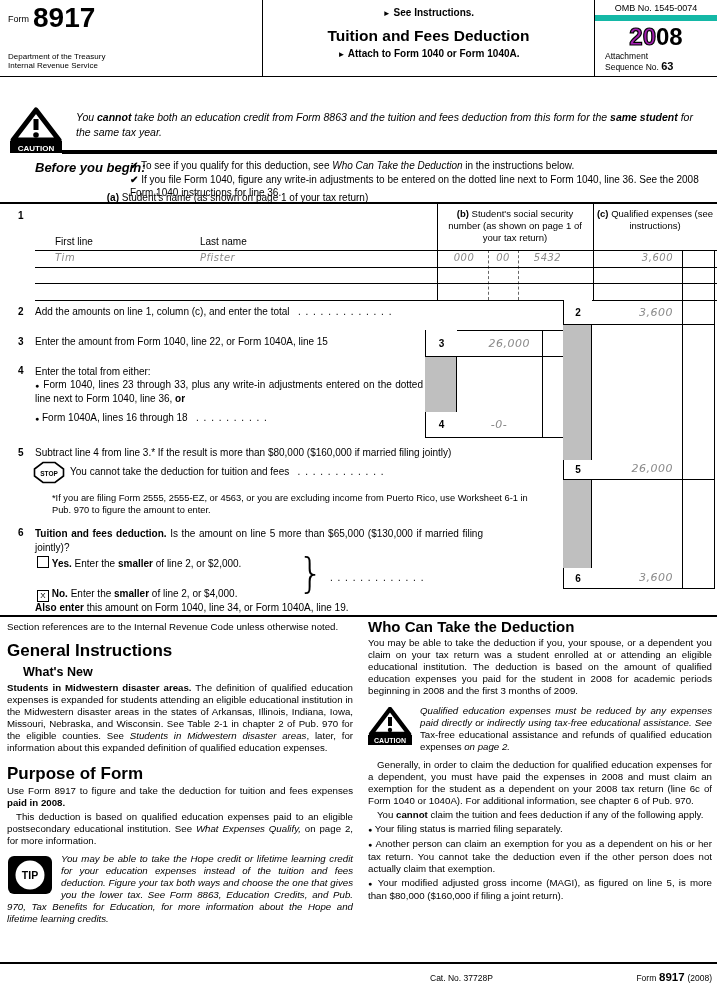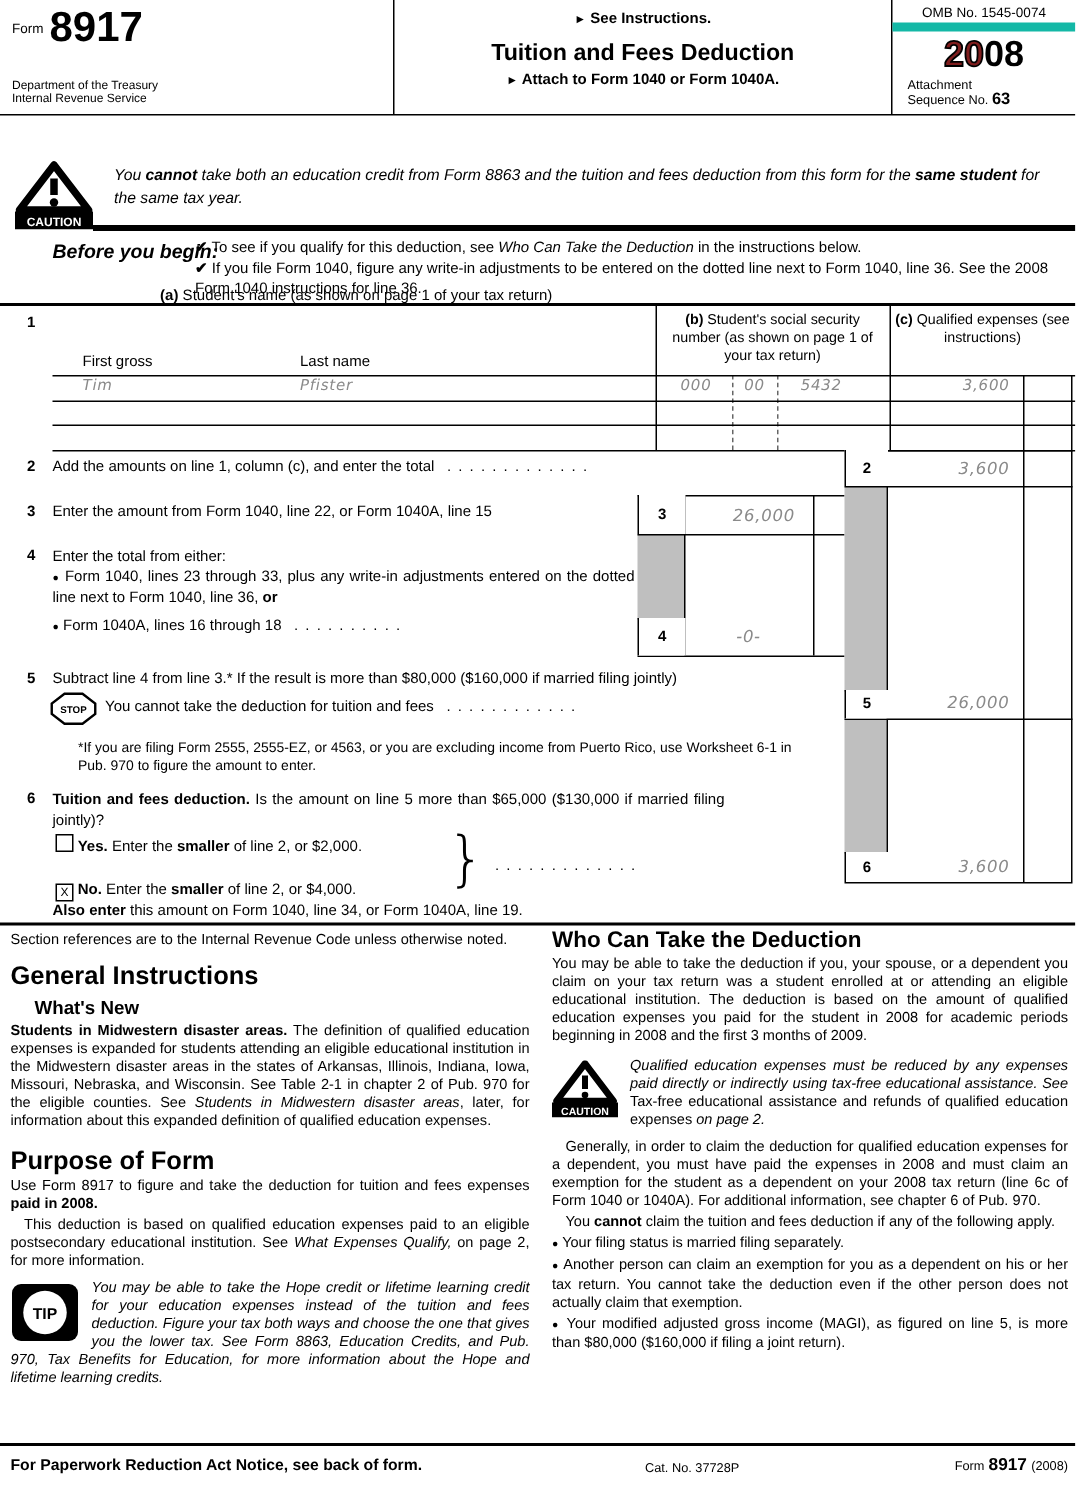--- a/index.html
+++ b/index.html
@@ -12,21 +12,21 @@
   .vline{position:absolute;background:#000;width:1px;}
   .dashv{position:absolute;width:0;border-left:1px dashed #666;}
   .grayfill{position:absolute;background:#bfbfbf;}
   .boxnum{position:absolute;display:flex;align-items:center;justify-content:center;
           font-weight:bold;font-size:10px;background:#fff;}
   .hand{font-family:"DejaVu Sans",sans-serif;font-style:italic;color:#8a8a8a;letter-spacing:.5px;}
   .val{position:absolute;display:flex;align-items:center;justify-content:flex-end;font-size:11px;}
   .dots{letter-spacing:1px;color:#000;}
   .cb{display:inline-block;width:10px;height:10px;border:1px solid #000;font-size:8px;
       line-height:10px;text-align:center;vertical-align:-1px;font-family:"Liberation Sans",sans-serif;}
-  .year20{color:#7f1d1d;-webkit-text-stroke:1.2px #000;}
+  .year20{color:#a21caf;-webkit-text-stroke:1.2px #000;}
   .instr{font-size:9.7px;line-height:12px;text-align:justify;}
   .instr p{margin:0 0 2px 0;}
   .instr .ind{text-indent:9px;}
   .h-big{font-size:17px;font-weight:bold;margin:8px 0 2px 0;line-height:19px;text-align:left;}
   .h-mid{font-size:12.5px;font-weight:bold;margin:6px 0 4px 16px;text-align:left;}
   .h-who{font-size:15px;font-weight:bold;margin:0 0 4px 0;text-align:left;}
   .bull{margin:0 0 4px 0;}
   svg text{font-family:"Liberation Sans",sans-serif;}
 </style>
 </head>
@@ -88,21 +88,21 @@
   <div class="abs" style="top:173px;left:130px;width:580px;font-size:10px;line-height:13px;">
     <span class="b">✔</span>
     <span>If you file Form 1040, figure any write-in adjustments to be entered on the dotted line next to Form 1040, line 36. See the 2008 Form 1040 instructions for line 36.</span>
   </div>
   <div class="hline" style="top:202px;left:0;width:717px;height:1.5px;"></div>
 
   <div class="abs b" style="top:210px;left:18px;">1</div>
   <div class="abs" style="top:192px;left:40px;width:395px;text-align:center;font-size:10px;">
     <span class="b">(a)</span><span> Student's name (as shown on page 1 of your tax return)</span>
   </div>
-  <div class="abs" style="top:236px;left:55px;font-size:10px;">First gross</div>
+  <div class="abs" style="top:236px;left:55px;font-size:10px;">First line</div>
   <div class="abs" style="top:236px;left:200px;font-size:10px;">Last name</div>
   <div class="abs" style="top:208px;left:440px;width:150px;text-align:center;font-size:9.5px;line-height:12px;">
     <span class="b">(b)</span><span> Student's social security number (as shown on page 1 of your tax return)</span>
   </div>
   <div class="abs" style="top:208px;left:595px;width:120px;text-align:center;font-size:9.5px;line-height:12px;">
     <span class="b">(c)</span><span> Qualified expenses (see instructions)</span>
   </div>
 
   <div class="vline" style="top:204px;left:437px;height:96px;"></div>
   <div class="vline" style="top:204px;left:593px;height:96px;"></div>
@@ -243,21 +243,20 @@
       <span class="i">Qualified education expenses must be reduced by any expenses paid directly or indirectly using tax-free educational assistance. See </span><span>Tax-free educational assistance and refunds of qualified education expenses</span><span class="i"> on page 2.</span>
     </div>
     <p class="ind" style="margin-top:6px;">Generally, in order to claim the deduction for qualified education expenses for a dependent, you must have paid the expenses in 2008 and must claim an exemption for the student as a dependent on your 2008 tax return (line 6c of Form 1040 or 1040A). For additional information, see chapter 6 of Pub. 970.</p>
     <p class="ind"><span>You </span><span class="b">cannot</span><span> claim the tuition and fees deduction if any of the following apply.</span></p>
     <p class="bull"><span style="font-size:7px;">●</span> <span>Your filing status is married filing separately.</span></p>
     <p class="bull"><span style="font-size:7px;">●</span> <span>Another person can claim an exemption for you as a dependent on his or her tax return. You cannot take the deduction even if the other person does not actually claim that exemption.</span></p>
     <p class="bull"><span style="font-size:7px;">●</span> <span>Your modified adjusted gross income (MAGI), as figured on line 5, is more than $80,000 ($160,000 if filing a joint return).</span></p>
   </div>
 
   <div class="hline" style="top:962px;left:0;width:717px;height:2px;"></div>
-  <div class="abs b" style="top:971px;left:7px;font-size:10.5px;">For Paperwork Reduction Act Notice, see back of form.</div>
   <div class="abs" style="top:973px;left:430px;font-size:8.5px;">Cat. No. 37728P</div>
   <div class="abs" style="top:971px;left:612px;width:100px;text-align:right;">
     <span style="font-size:8.5px;">Form</span>
     <span class="b" style="font-size:11.5px;">8917</span>
     <span style="font-size:8.5px;">(2008)</span>
   </div>
 
 </div>
 
 </body></html>

